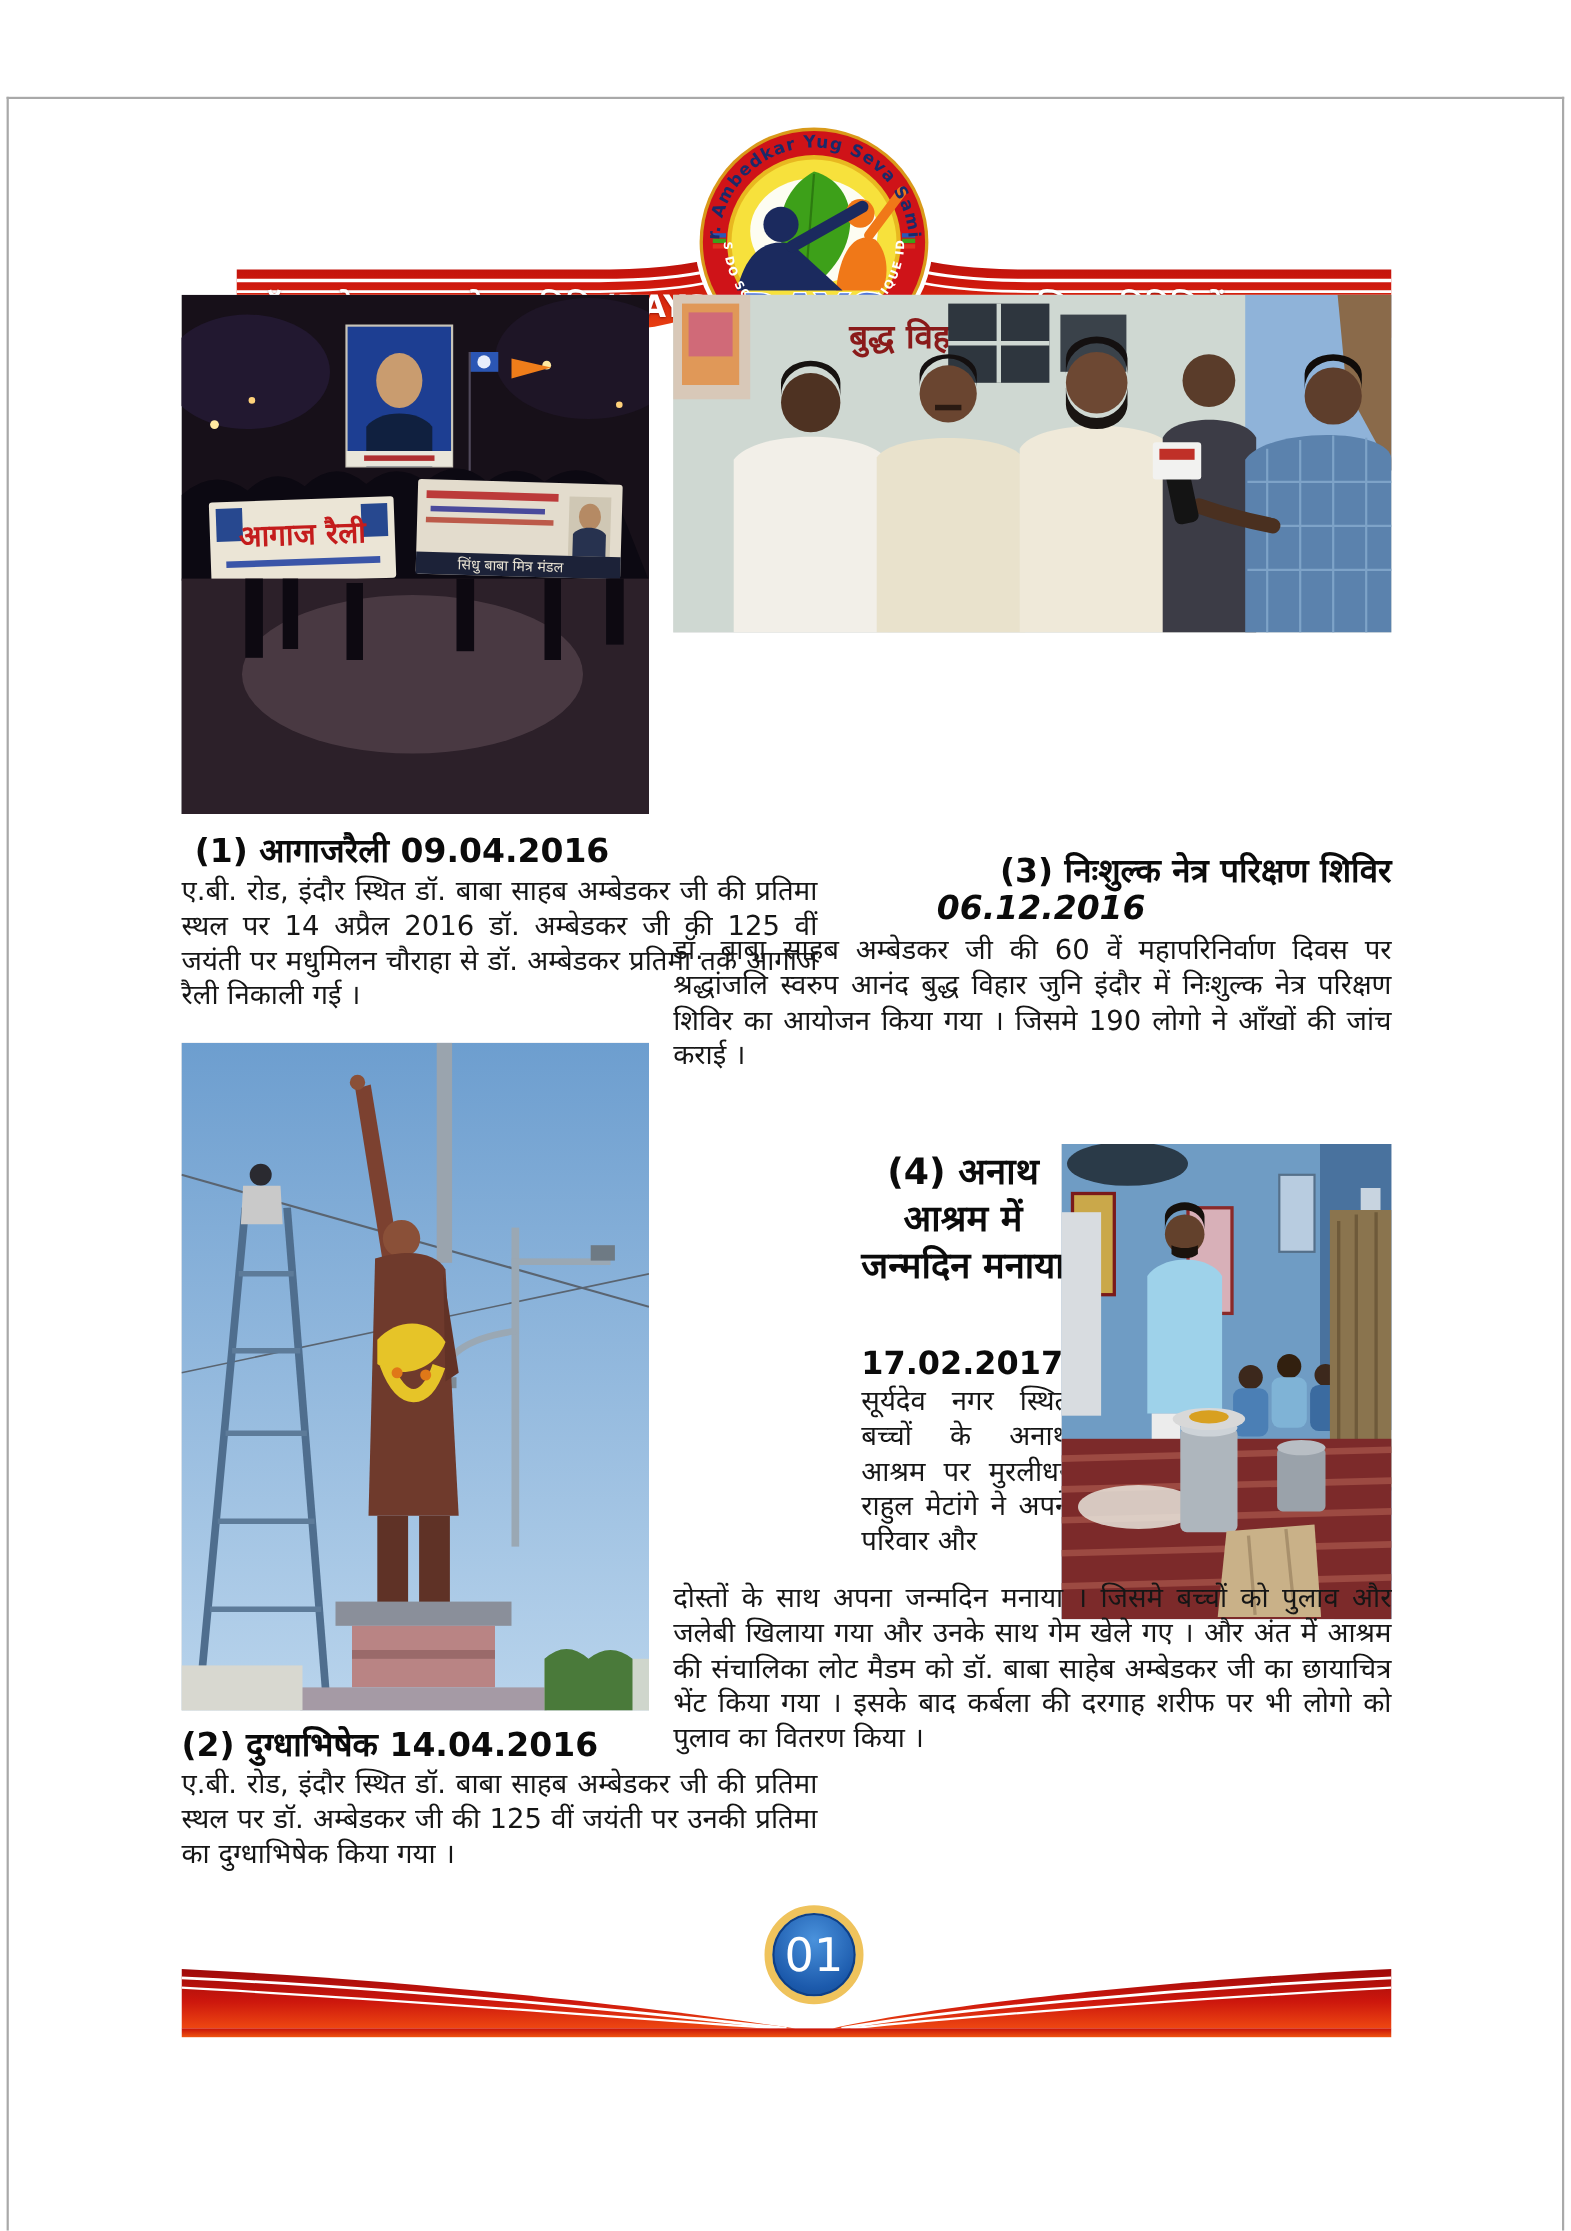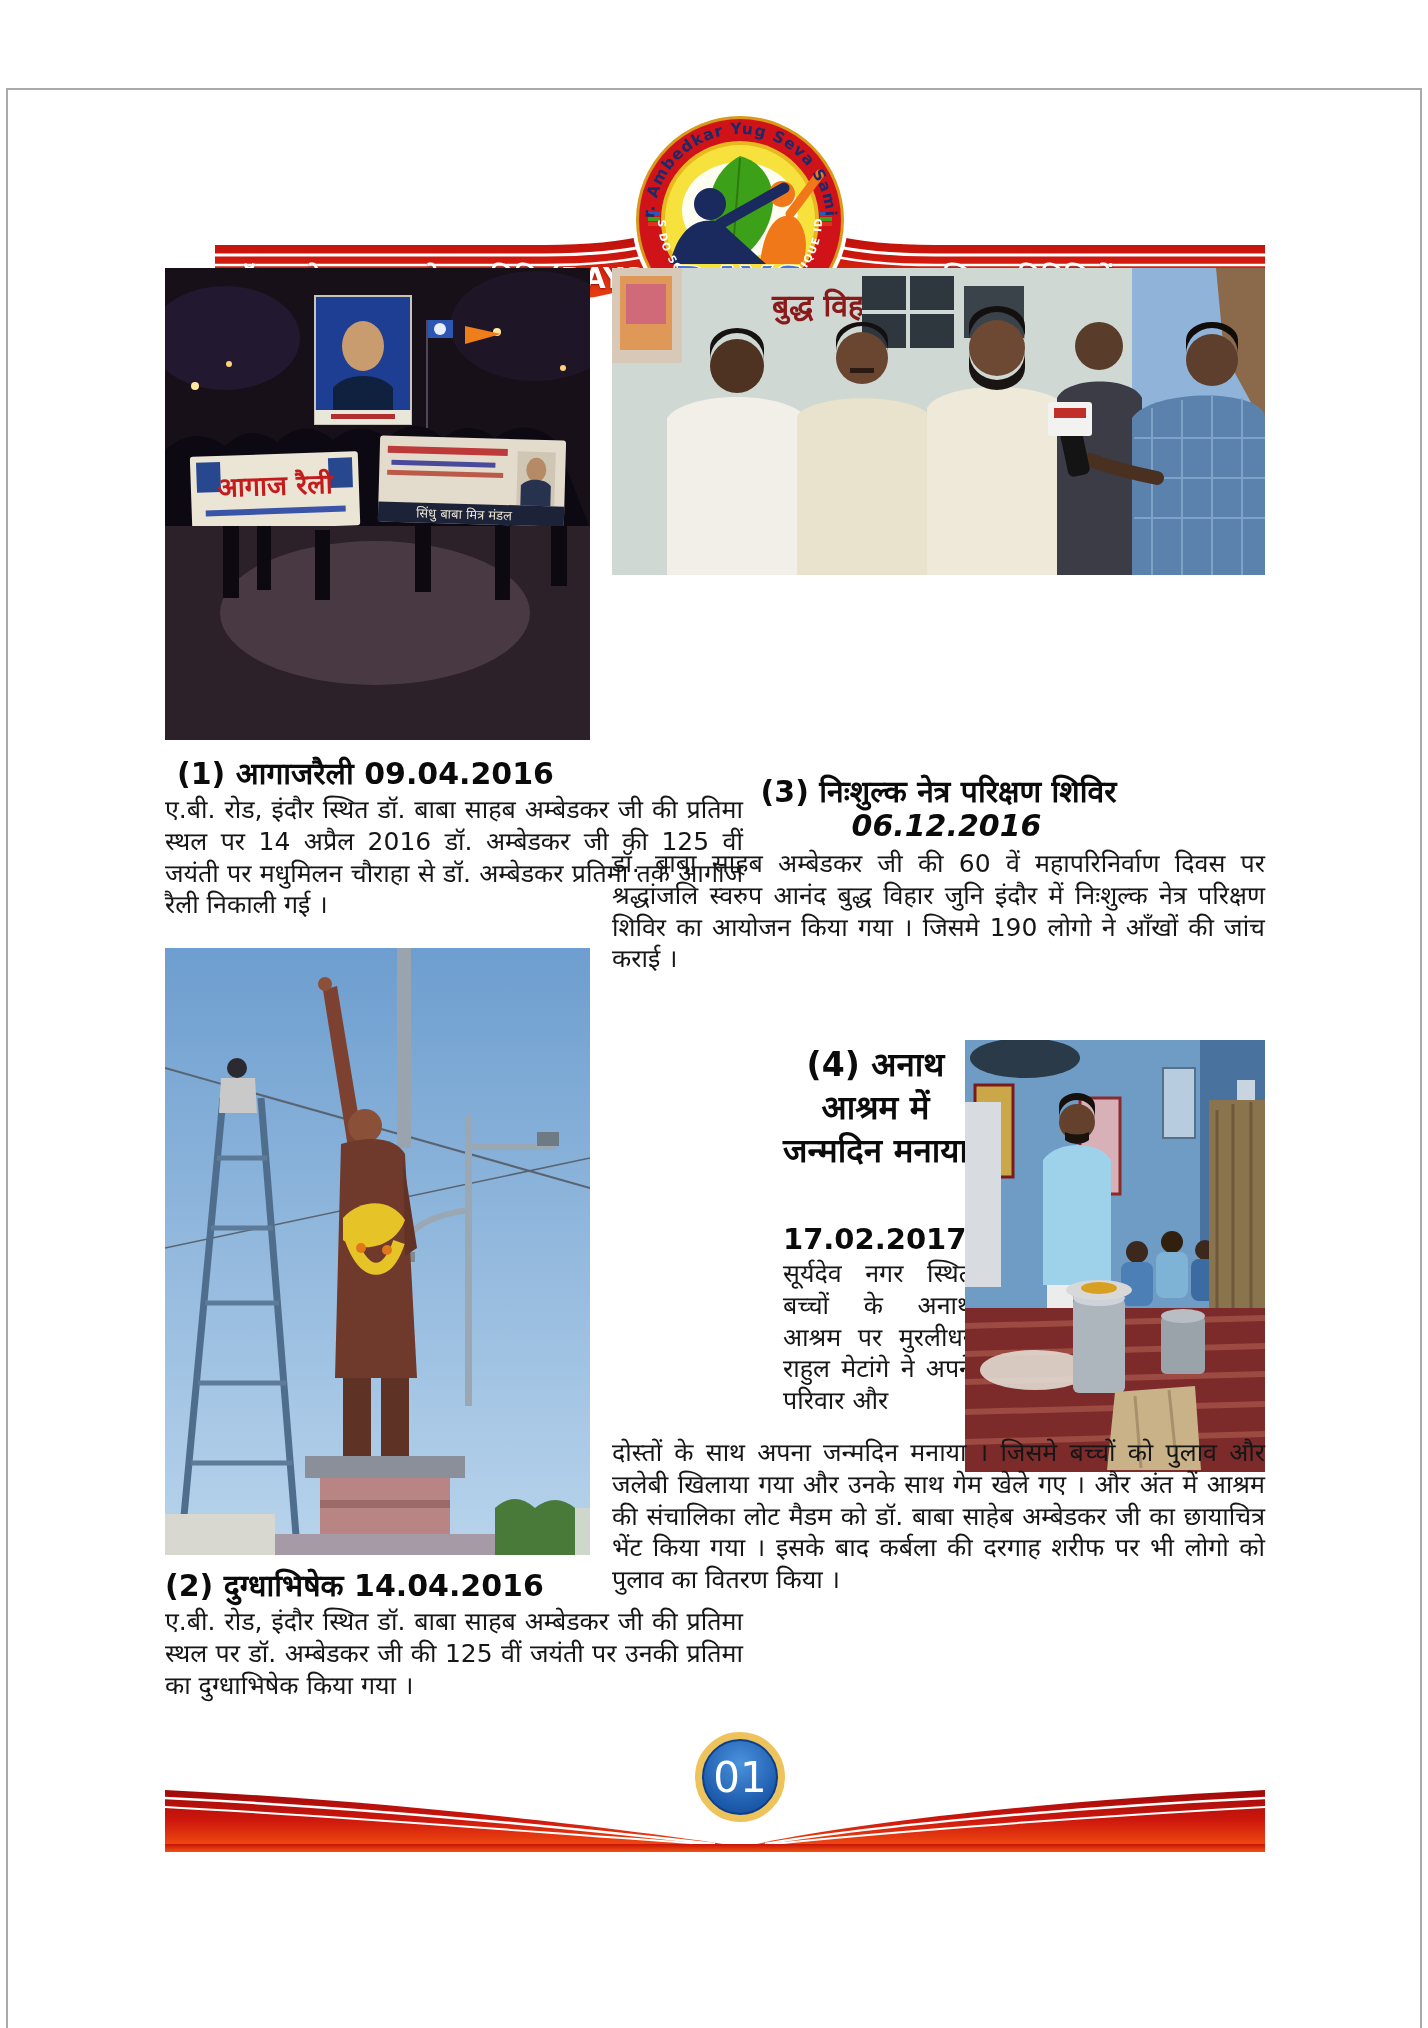--- a/index.html
+++ b/index.html
@@ -247,21 +247,21 @@
       </g>
       <circle cx="600" cy="92" r="26" fill="#5e3e2c"></circle>
       <path d="M574,86 A26,26 0 0 1 626,86 L626,72 A26,18 0 0 0 574,72 Z" fill="#100c0a"></path>
       <path d="M545,210 C520,205 495,198 478,192" stroke="#4a3020" stroke-width="14" stroke-linecap="round" fill="none"></path>
       <rect x="452" y="160" width="22" height="48" rx="6" fill="#141414" transform="rotate(-12 463 184)"></rect>
       <rect x="436" y="134" width="44" height="34" rx="3" fill="#f2f2f0"></rect>
       <rect x="442" y="140" width="32" height="10" fill="#c03028"></rect>
     </g>
   </svg>
 
-  <div class="sec3-head" style="left:612px;top:770px;width:653px;">(3) निःशुल्क नेत्र परिक्षण शिविर</div>
+  <div class="sec3-head" style="left:612px;top:770px;width:653px;text-align:right;">(3) निःशुल्क नेत्र परिक्षण शिविर</div>
   <div class="sec3-head" style="left:620px;top:808px;width:653px;font-style:italic;">06.12.2016</div>
   <div class="body-text" style="left:612px;top:848px;width:653px;">डॉ. बाबा साहब अम्बेडकर जी की 60 वें महापरिनिर्वाण दिवस पर श्रद्धांजलि स्वरुप आनंद बुद्ध विहार जुनि इंदौर में निःशुल्क नेत्र परिक्षण शिविर का आयोजन किया गया । जिसमे 190 लोगो ने आँखों की जांच कराई ।</div>
 
   <div class="sec4-title" style="left:783px;top:1044px;width:185px;">(4) अनाथ आश्रम में जन्मदिन मनाया</div>
   <div class="sec4-date" style="left:783px;top:1222px;width:190px;">17.02.2017</div>
   <div class="body-text" style="left:783px;top:1258px;width:190px;">सूर्यदेव नगर स्थित बच्चों के अनाथ आश्रम पर मुरलीधर राहुल मेटांगे ने अपने परिवार और</div>
 
   <svg class="photo" style="left:965px;top:1040px;" width="300" height="432" viewBox="0 0 300 432">
     <rect width="300" height="432" fill="#6f9cc4"></rect>
     <rect x="235" y="0" width="65" height="260" fill="#49729e"></rect>

